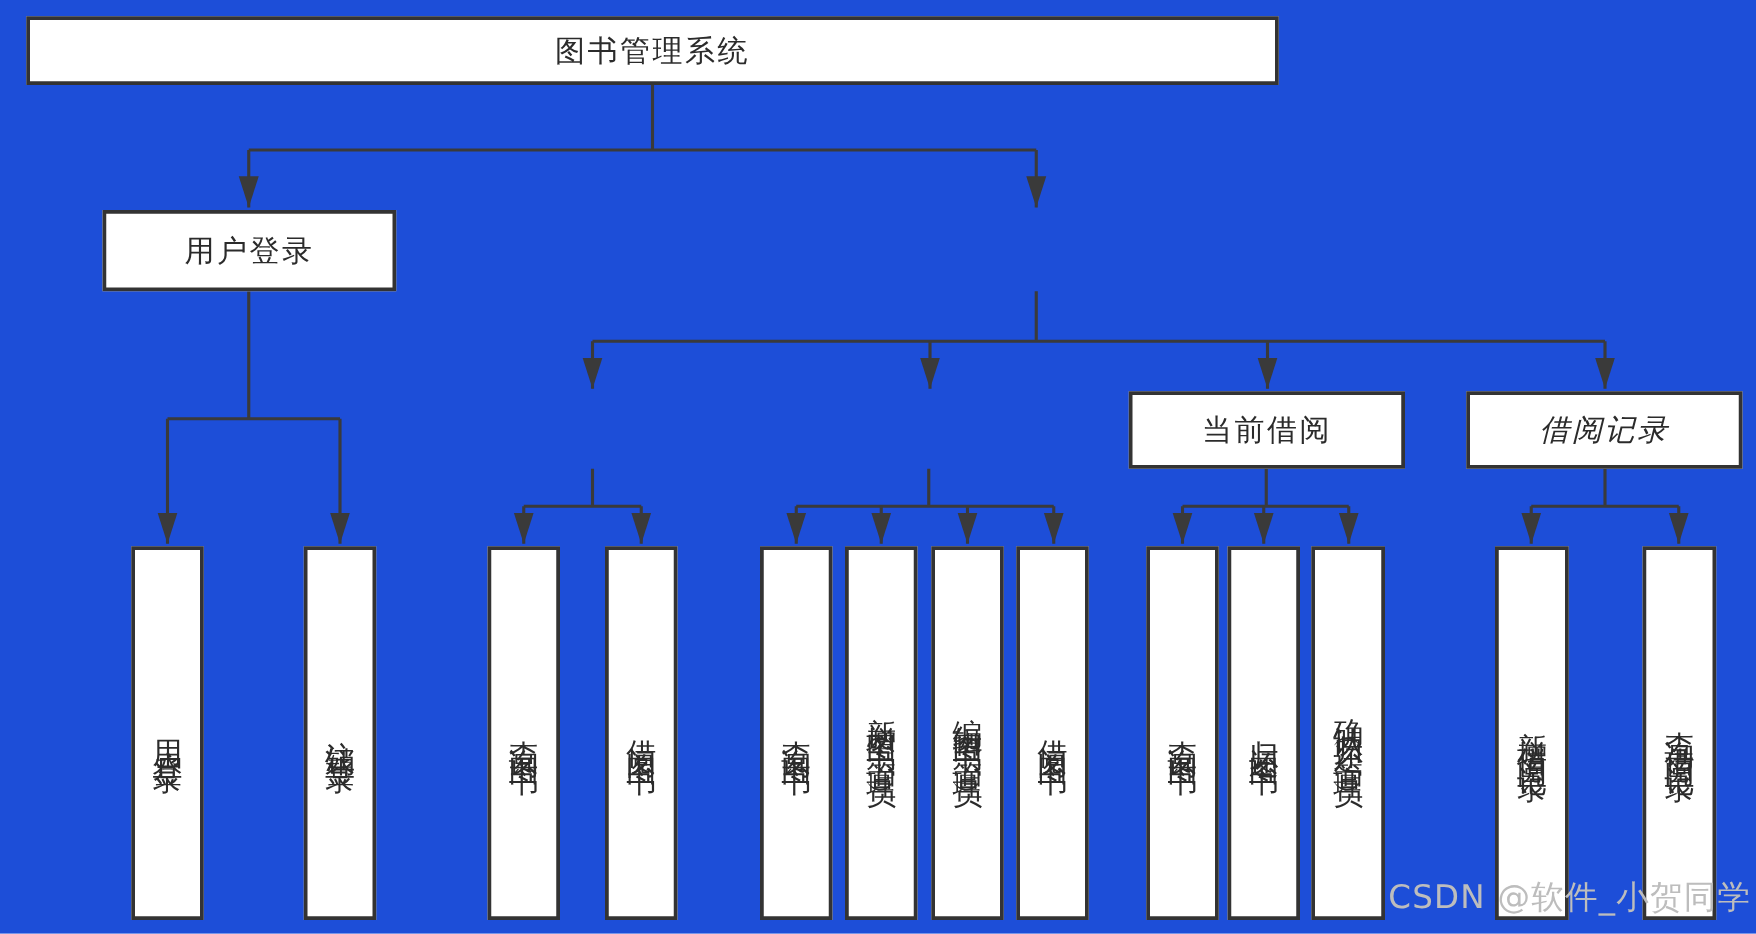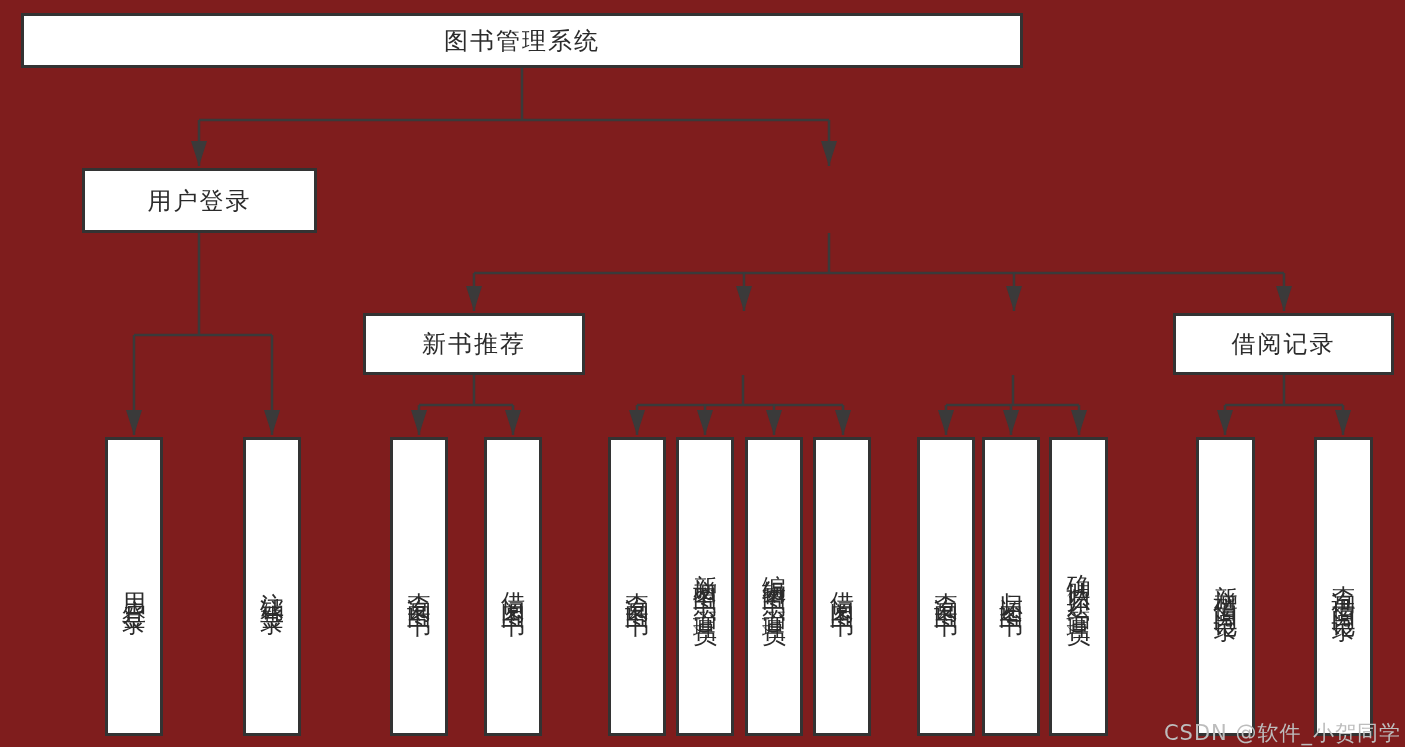--- a/index.html
+++ b/index.html
@@ -5,21 +5,21 @@
   html, body {
     margin: 0;
     padding: 0;
     background: #ffffff;
     font-family: "DejaVu Sans", sans-serif;
   }
   .stage {
     position: relative;
     width: 1405px;
     height: 747px;
-    background: #7f1d1d;
+    background: #1d4ed8;
     overflow: hidden;
   }
   .wires {
     position: absolute;
     left: 0;
     top: 0;
   }
   .node {
     position: absolute;
     box-sizing: border-box;
@@ -38,22 +38,22 @@
     writing-mode: vertical-rl;
     text-orientation: mixed;
     font-size: 24px;
     letter-spacing: 7px;
     white-space: normal;
     line-height: 1;
   }
   .watermark {
     position: absolute;
     right: 4px;
-    bottom: 0;
-    font-size: 21px;
+    bottom: 12px;
+    font-size: 26px;
     color: #bdbdbd;
     letter-spacing: 1px;
     z-index: 5;
     pointer-events: none;
   }
 </style>
 </head>
 <body>
 
 <div class="stage">
@@ -98,22 +98,22 @@
       <path d="M1284,375 V405 M1225,405 H1343"></path>
       <line x1="1225" y1="405" x2="1225" y2="435" marker-end="url(#arr)"></line>
       <line x1="1343" y1="405" x2="1343" y2="435" marker-end="url(#arr)"></line>
     </g>
   </svg>
 
   <div class="node" style="left:21px; top:13px; width:1002px; height:55px;">图书管理系统</div>
 
   <div class="node" style="left:82px; top:168px; width:235px; height:65px;">用户登录</div>
 
-  <div class="node" style="left:363px; top:313px; width:222px; height:62px;">新书推荐</div>
-  <div class="node" style="left:1173px; top:313px; width:221px; height:62px;">借阅记录</div>
+  <div class="node" style="left:903px; top:313px; width:221px; height:62px;">当前借阅</div>
+  <div class="node" style="left:1173px; top:313px; width:221px; height:62px;font-style:italic;">借阅记录</div>
 
   <div class="node leaf" style="left:105px; top:437px; width:58px; height:299px;">用户登录</div>
   <div class="node leaf" style="left:243px; top:437px; width:58px; height:299px;">注销登录</div>
 
   <div class="node leaf" style="left:390px; top:437px; width:58px; height:299px;">查询图书</div>
   <div class="node leaf" style="left:484px; top:437px; width:58px; height:299px;">借阅图书</div>
 
   <div class="node leaf" style="left:608px; top:437px; width:58px; height:299px;">查询图书</div>
   <div class="node leaf" style="left:676px; top:437px; width:58px; height:299px;">新增图书（管理员）</div>
   <div class="node leaf" style="left:745px; top:437px; width:58px; height:299px;">编辑图书（管理员）</div>

